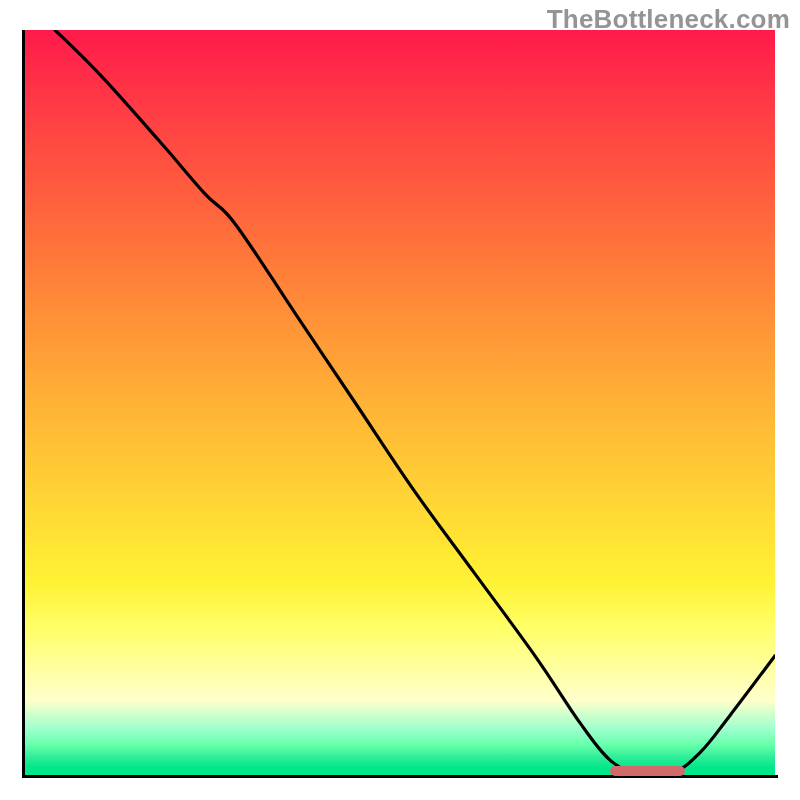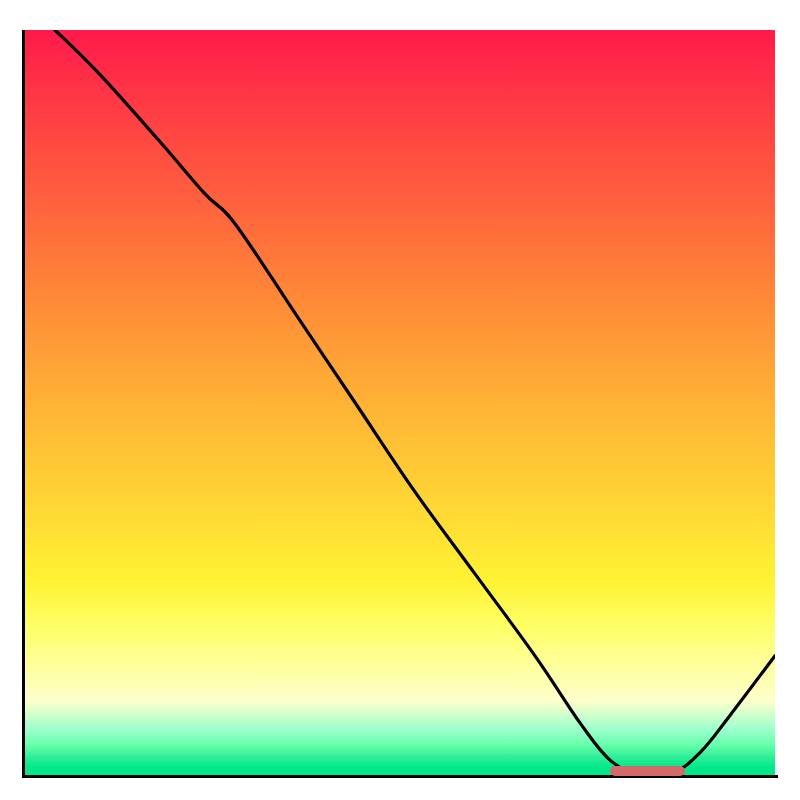--- a/index.html
+++ b/index.html
@@ -87,20 +87,21 @@
     border-radius: 5px;
     background: #d36a6a;
     z-index: 3;
   }
 </style>
 </head>
 <body>
 
 <div class="stage">
 
+  <div class="watermark">TheBottleneck.com</div>
 
   <div class="plot-area"></div>
 
   <div class="plot-border-left"></div>
   <div class="plot-border-bottom"></div>
 
   <svg class="overlay" viewBox="0 0 750 745" preserveAspectRatio="none">
     <path d="M 30.0 0.0 C 38.1 8.0, 56.1 24.6, 75.0 44.7 C 93.9 64.8, 116.1 90.3, 135.0 111.8 C 153.9 133.2, 166.5 149.1, 180.0 163.9 C 193.5 178.7, 193.8 172.2, 210.0 193.7 C 226.2 215.2, 248.4 250.9, 270.0 283.1 C 291.6 315.3, 308.4 340.3, 330.0 372.5 C 351.6 404.7, 368.4 431.1, 390.0 461.9 C 411.6 492.7, 428.4 514.3, 450.0 543.9 C 471.6 573.4, 491.1 599.0, 510.0 625.8 C 528.9 652.6, 541.5 674.1, 555.0 692.9 C 568.5 711.6, 574.2 720.7, 585.0 730.1 C 595.8 739.5, 604.2 742.3, 615.0 745.0 C 625.8 747.7, 634.2 749.0, 645.0 745.0 C 655.8 741.0, 664.2 733.4, 675.0 722.6 C 685.8 711.9, 691.5 702.8, 705.0 685.4 C 718.5 668.0, 741.9 636.5, 750.0 625.8" fill="none" stroke="#000000" stroke-width="3.2" stroke-linejoin="round" stroke-linecap="round"></path>
   </svg>
 

